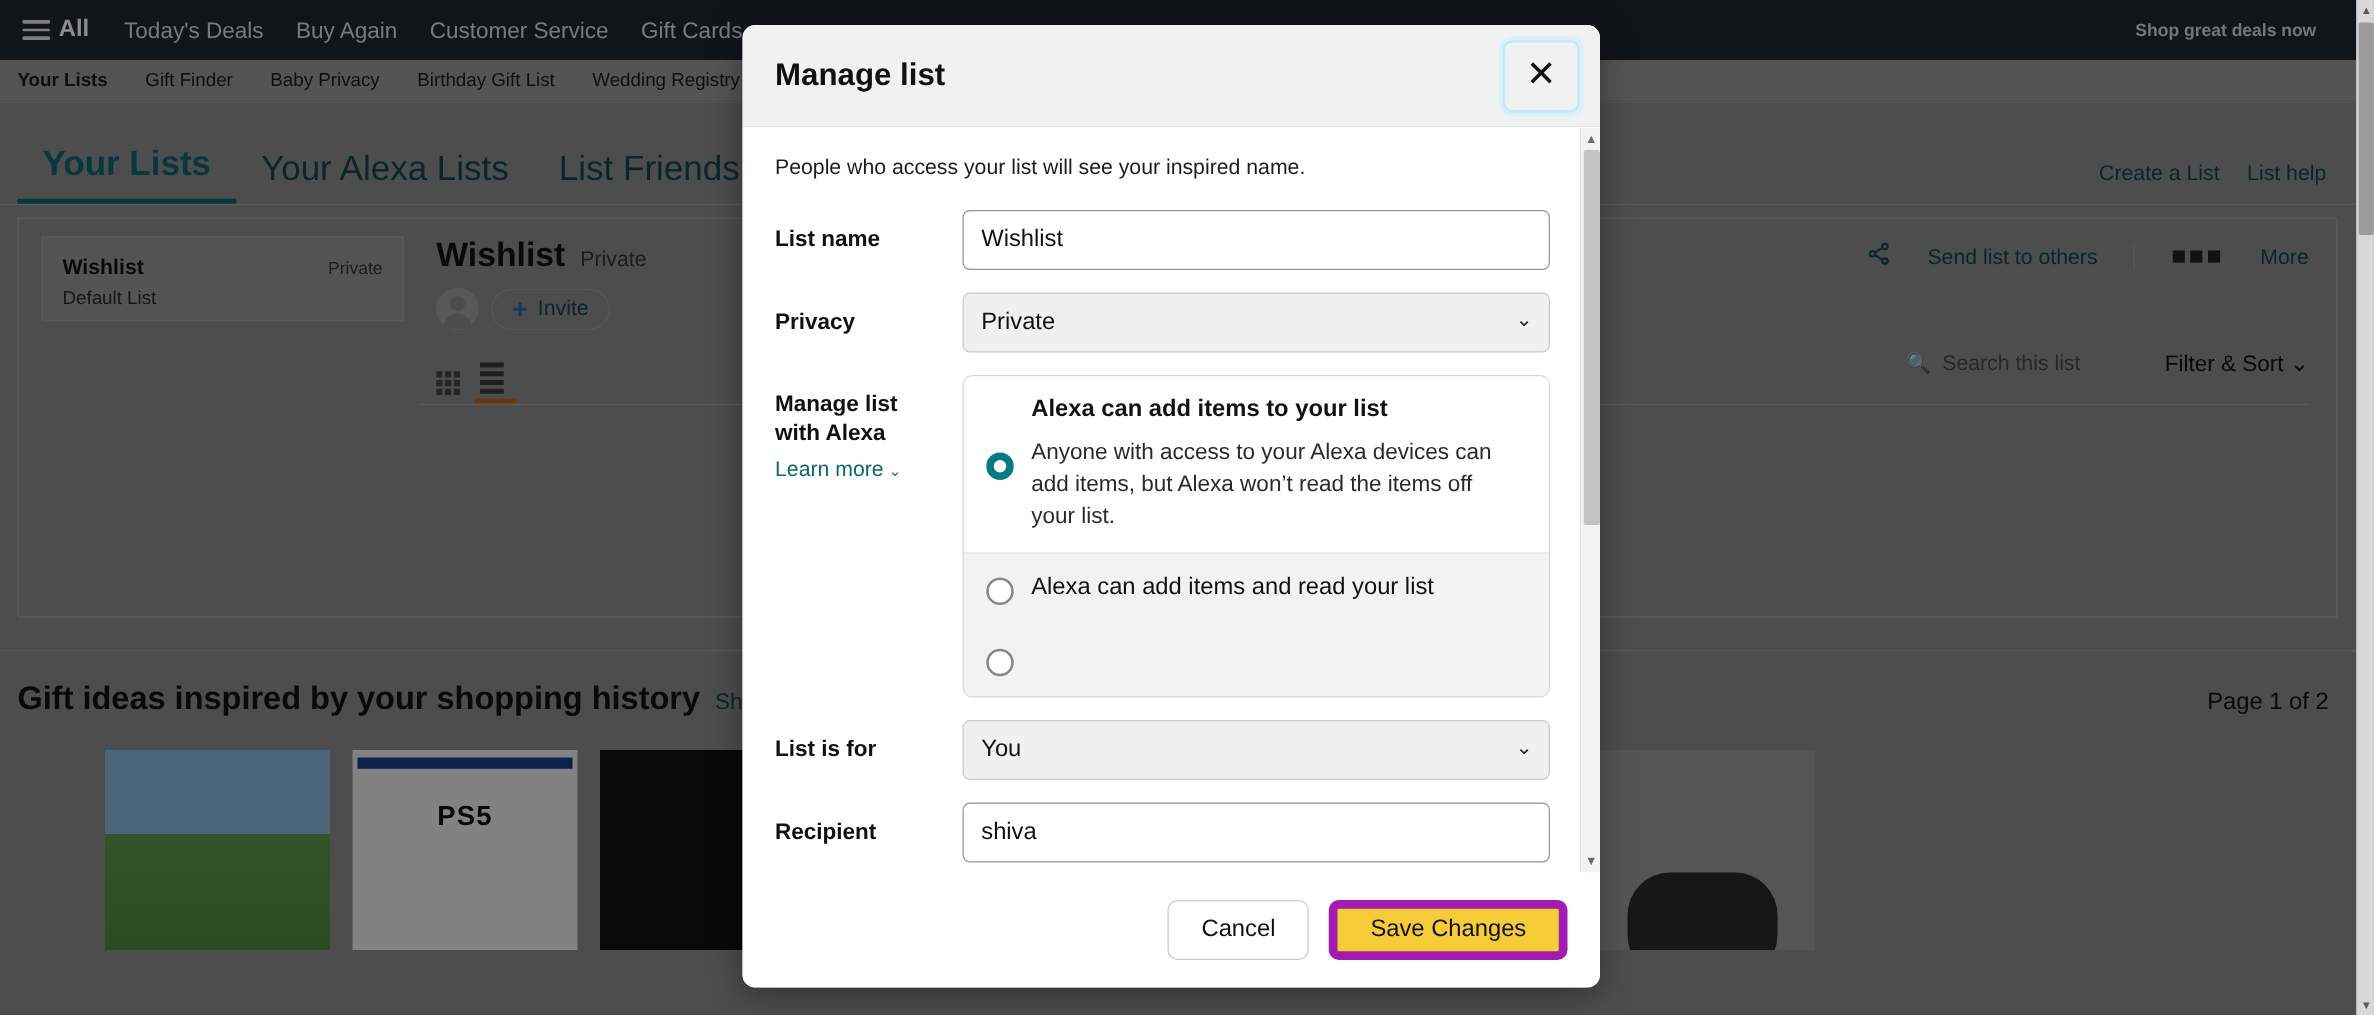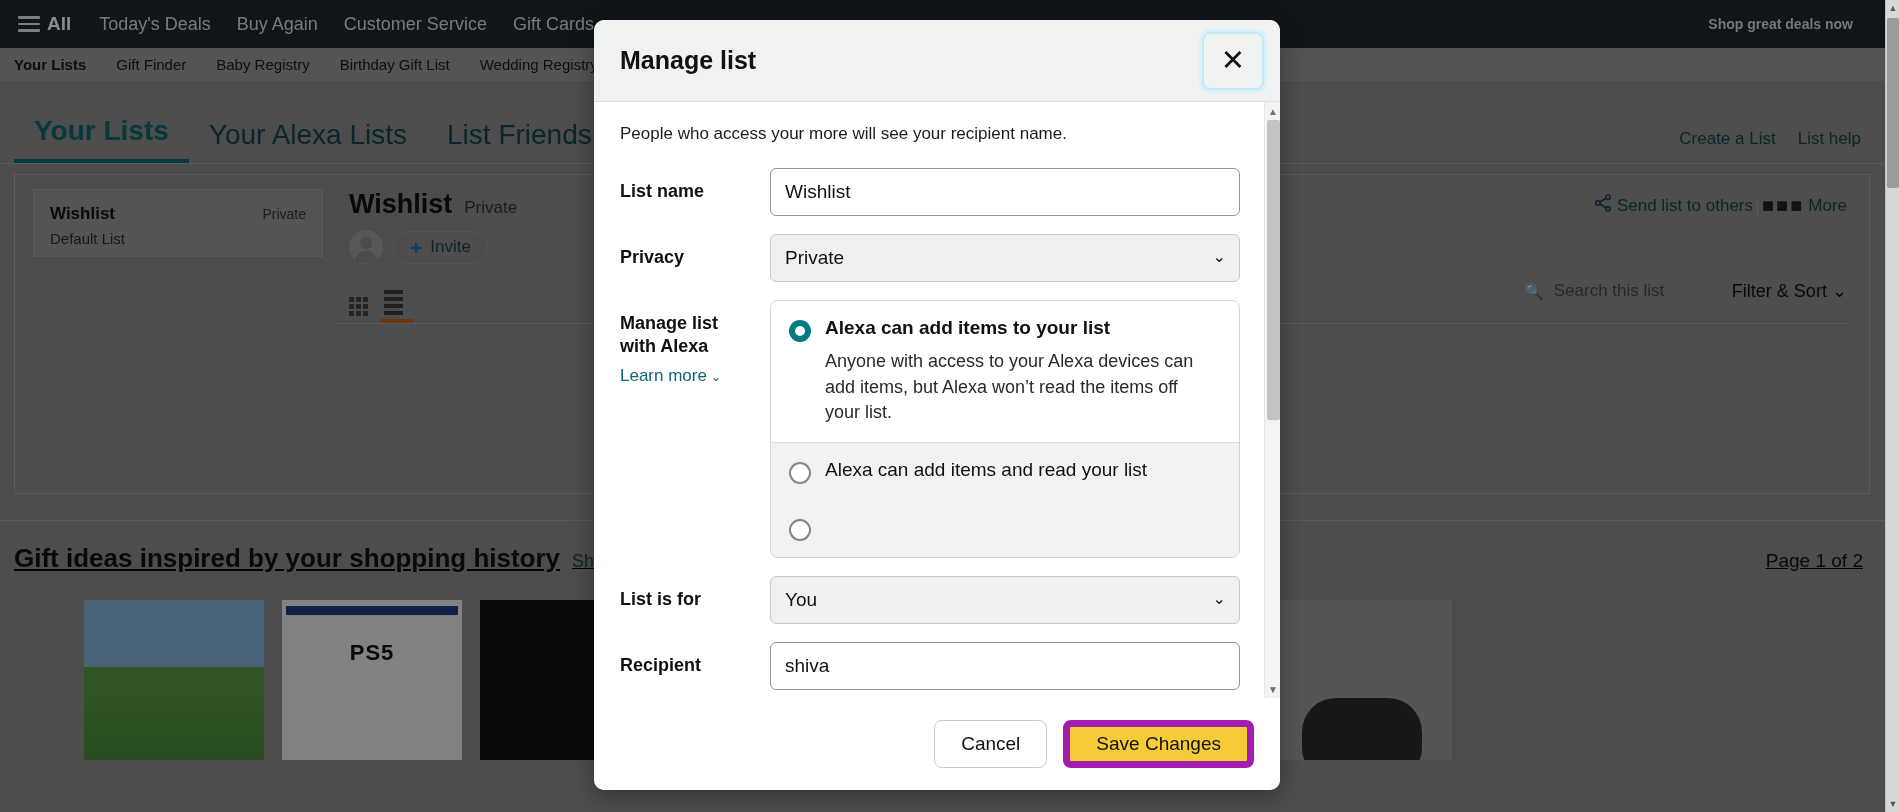--- a/index.html
+++ b/index.html
@@ -133,21 +133,21 @@
   .list-card-name { font-weight: bold; font-size: 17px; color: #111; }
   .list-card-privacy { font-size: 14px; color: #333; }
   .list-card-sub { font-size: 15px; color: #2a2a2a; margin-top: 6px; }
 
   .list-main { flex: 1; padding: 14px 22px 0 14px; position: relative; }
   .list-main-header { display: flex; align-items: baseline; }
   .list-title { font-size: 27px; font-weight: bold; color: #111; }
   .list-title-privacy { font-size: 17px; color: #333; margin-left: 12px; }
   .list-main-right {
     margin-left: auto; display: flex; align-items: center;
-    font-size: 17px; color: #14454d; gap: 4px;
+    font-size: 17px; color: #14454d; gap: 29px;
   }
   .vdiv { width: 1px; height: 20px; background: #9f9f9f; }
 
   .invite-row { display: flex; align-items: center; margin-top: 10px; gap: 10px; }
   .avatar {
     width: 34px; height: 34px; border-radius: 50%;
     background: #a0a0a0; position: relative;
   }
   .avatar::before {
     content: ""; position: absolute; left: 11px; top: 7px;
@@ -201,21 +201,20 @@
   .empty-msg {
     position: absolute; left: 300px; top: 182px;
     font-size: 21px; color: #111; line-height: 1.35;
   }
 
   
   .gift-section {
     position: absolute; top: 438px; left: 0; width: 1885px; height: 292px;
     border-top: 1px solid #a5a5a5;
     padding: 22px 22px 0 14px;
-    text-decoration: underline;
   }
   .gift-head { display: flex; align-items: baseline; }
   .gift-title { font-size: 26px; font-weight: bold; color: #111; }
   .gift-showmore { font-size: 18px; color: #14454d; margin-left: 12px; }
   .gift-page { margin-left: auto; font-size: 19px; color: #111; }
   .gift-grid {
     display: flex; gap: 18px; margin-top: 26px; padding-left: 70px;
   }
   .gift-card {
     width: 180px; height: 160px;
@@ -346,21 +345,21 @@
   .learn-more .chev { font-size: 12px; margin-left: 4px; }
 
   .alexa-box {
     border: 1px solid #d4d4d4; border-radius: 8px;
     overflow: hidden;
   }
   .alexa-opt {
     padding: 16px 18px;
     display: flex; align-items: flex-start; gap: 14px;
   }
-  .alexa-opt.selected { background: #ffffff; }
+  .alexa-opt.selected { background: #ffffff; align-items: center; }
   .alexa-opt.unselected { background: #f2f2f2; }
   .alexa-sep { height: 1px; background: #dcdcdc; }
   .radio {
     width: 22px; height: 22px; border-radius: 50%;
     border: 2px solid #868686; background: #fff;
     flex: 0 0 22px; margin-top: 3px;
   }
   .radio.on {
     border: 6px solid #067a84; background: #fff;
   }
@@ -431,21 +430,21 @@
     <div class="navitem">Today's Deals</div>
     <div class="navitem">Buy Again</div>
     <div class="navitem">Customer Service</div>
     <div class="navitem">Gift Cards</div>
     <div class="topnav-right">Shop great deals now</div>
   </div>
 
   <div class="subnav">
     <div class="snitem active">Your Lists</div>
     <div class="snitem">Gift Finder</div>
-    <div class="snitem">Baby Registry</div>
+    <div class="snitem">Baby Privacy</div>
     <div class="snitem">Birthday Gift List</div>
     <div class="snitem">Wedding Registry</div>
   </div>
 
   <div class="content">
 
     <div class="tabs-row">
       <div class="tab active">Your Lists</div>
       <div class="tab">Your Alexa Lists</div>
       <div class="tab">List Friends</div>
@@ -574,21 +573,21 @@
     <div class="modal-header">
       <span class="modal-title">Manage list</span>
       <div class="close-btn">
         <span class="close-glyph">✕</span>
       </div>
     </div>
 
     <div class="modal-scroll-area">
       <div class="modal-body">
 
-        <div class="modal-note">People who access your more will see your recipient name.</div>
+        <div class="modal-note">People who access your list will see your inspired name.</div>
 
         <div class="frow">
           <div class="flabel">List name</div>
           <div class="fcontrol">
             <input class="text-input" type="text" value="Wishlist" style="">
           </div>
         </div>
 
         <div class="frow">
           <div class="flabel">Privacy</div>

